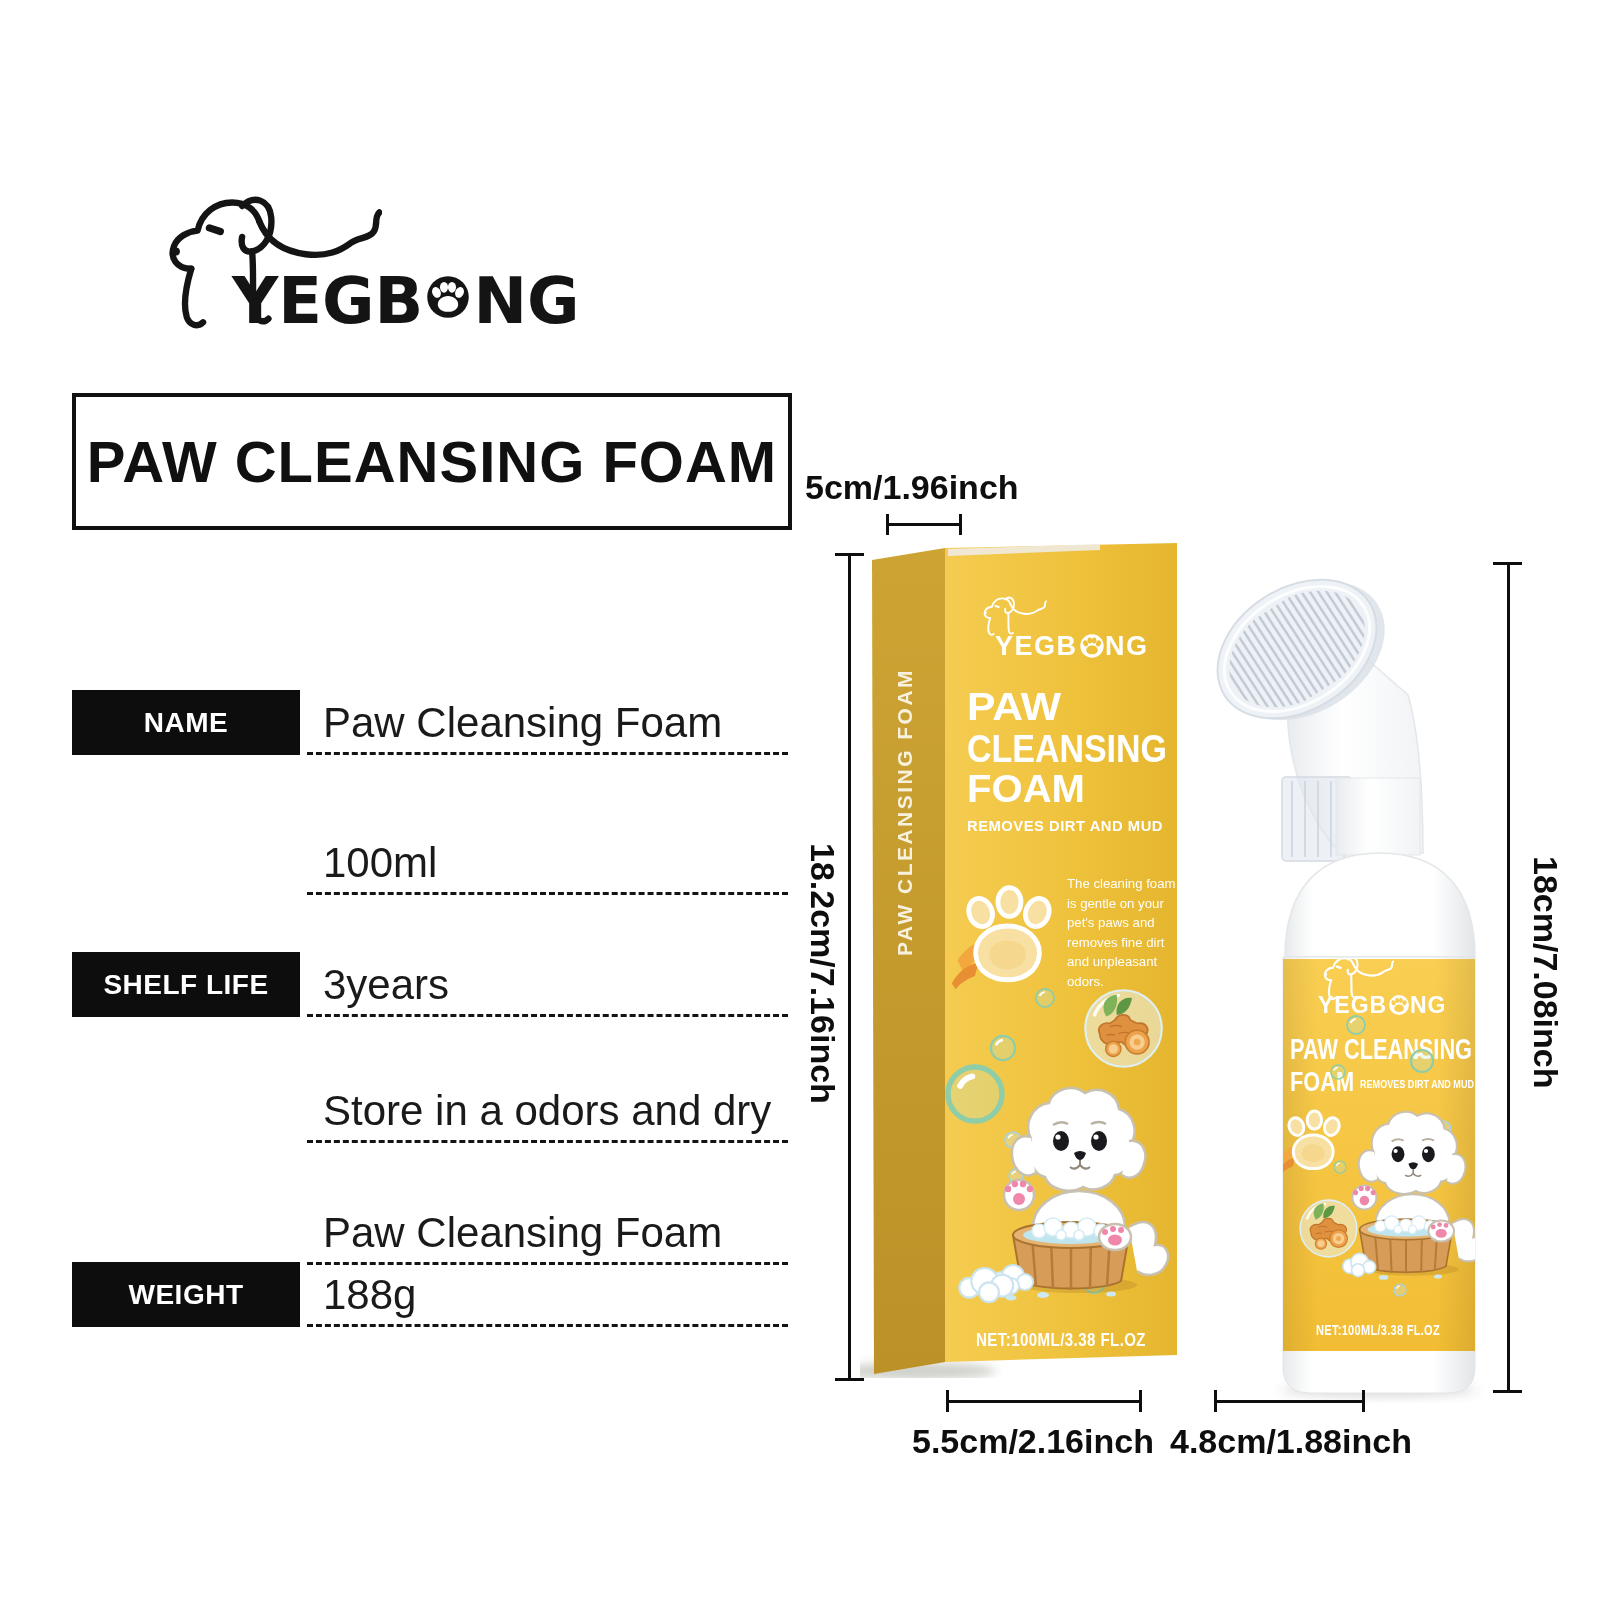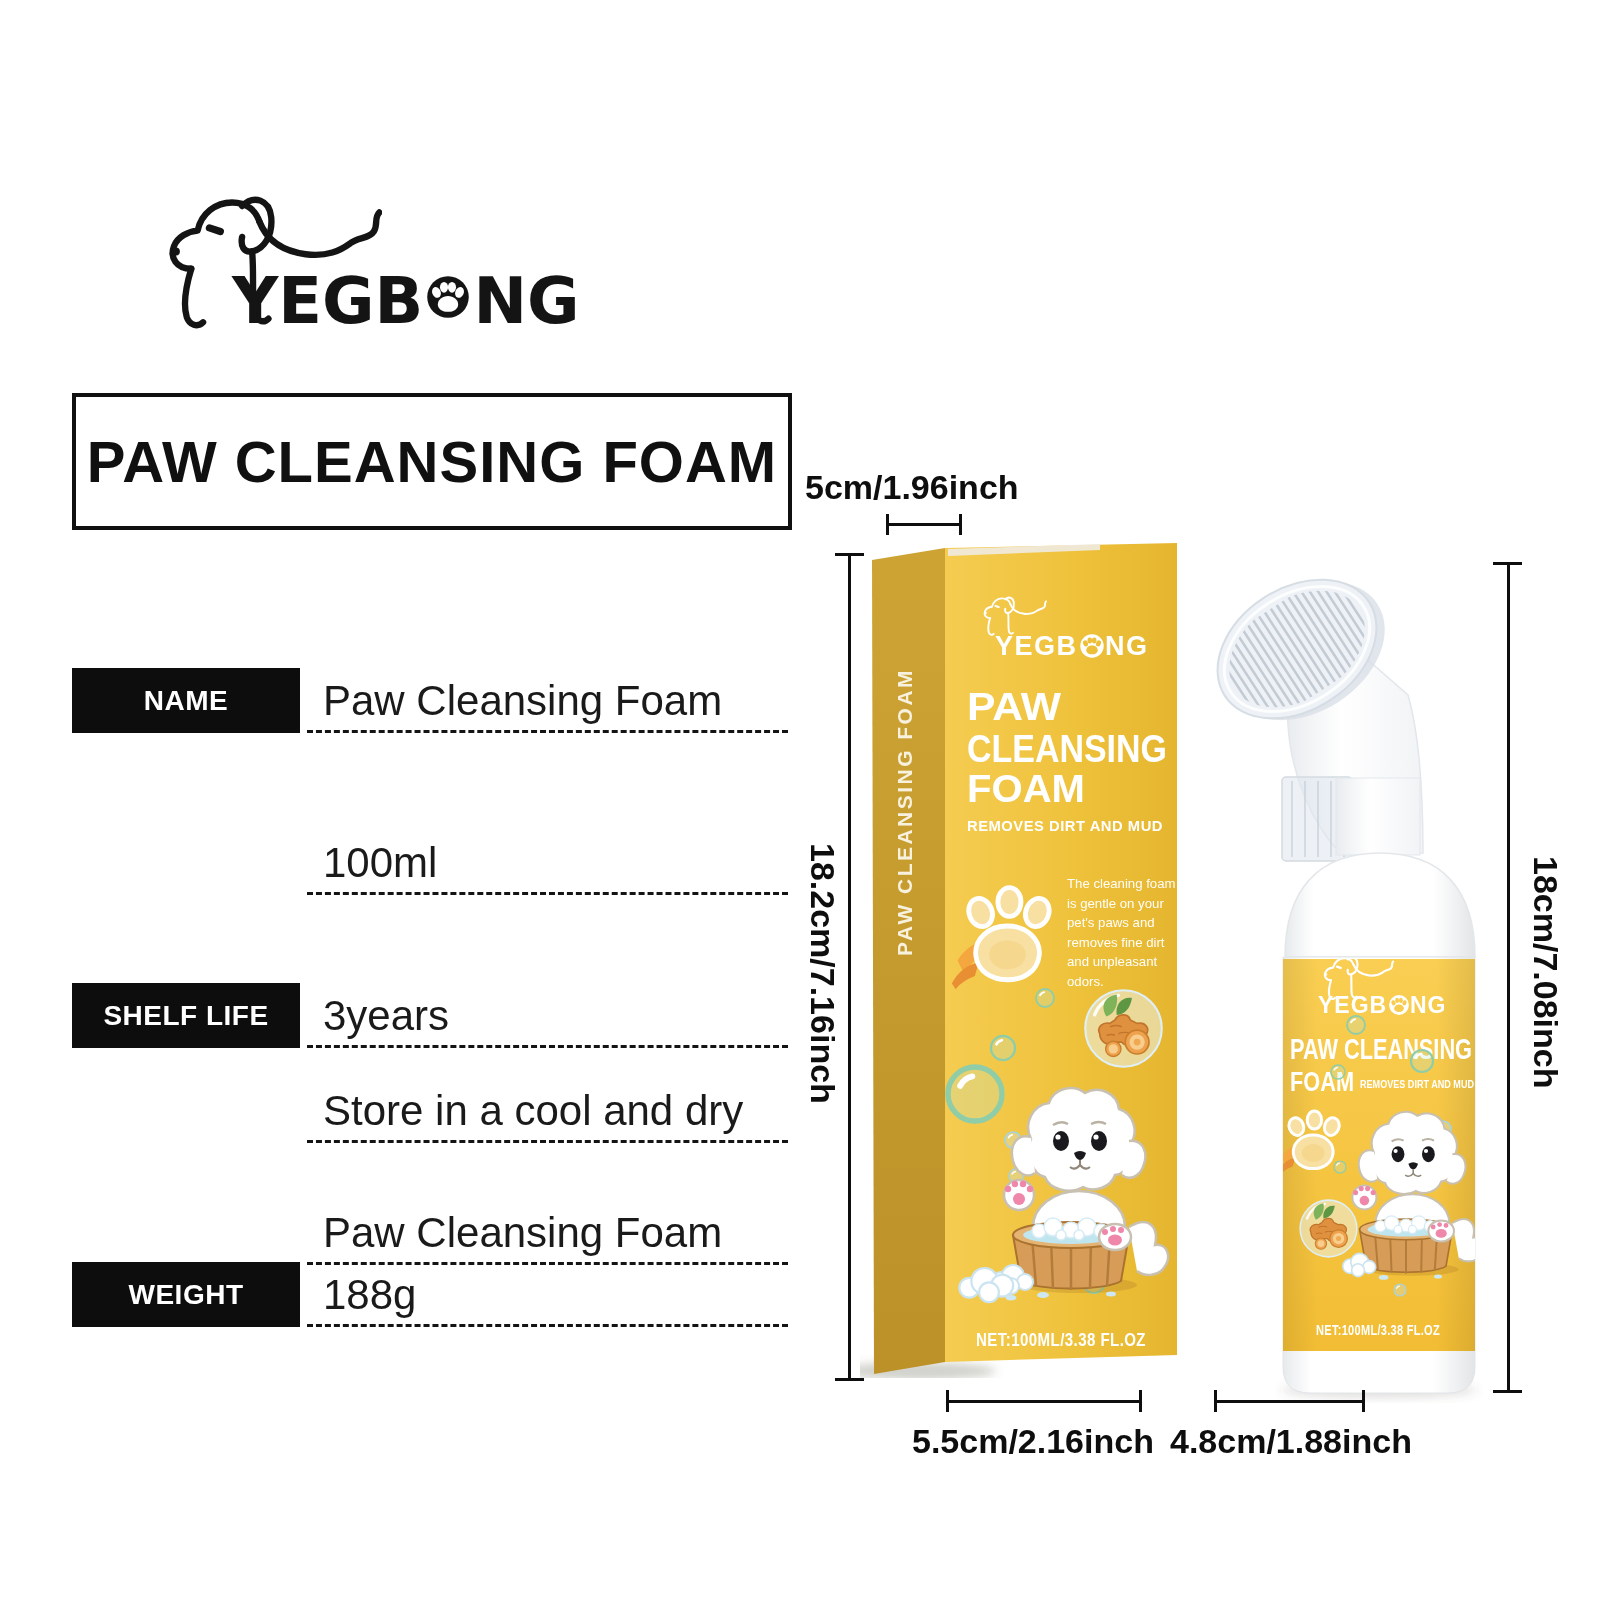--- a/index.html
+++ b/index.html
@@ -205,36 +205,36 @@
         <use href="#pawO"></use>
       </svg>
     <span>NG</span>
   </div>
 </div>
 
 <div class="abs title-box">
   <span>PAW CLEANSING FOAM</span>
 </div>
 
-<div class="abs spec-row" style="top:668px">
+<div class="abs spec-row" style="top:690px">
   <div class="spec-label">NAME</div>
   <div class="spec-value">Paw Cleansing Foam</div>
   <div class="spec-dash"></div>
 </div>
 <div class="abs spec-row" style="top:830px">
   <div class="spec-value">100ml</div>
   <div class="spec-dash"></div>
 </div>
-<div class="abs spec-row" style="top:983px">
+<div class="abs spec-row" style="top:952px">
   <div class="spec-label">SHELF LIFE</div>
   <div class="spec-value">3years</div>
   <div class="spec-dash"></div>
 </div>
 <div class="abs spec-row" style="top:1078px">
-  <div class="spec-value">Store in a cool and dry</div>
+  <div class="spec-value">Store in a odors and dry</div>
   <div class="spec-dash"></div>
 </div>
 <div class="abs spec-row" style="top:1200px">
   <div class="spec-value">Paw Cleansing Foam</div>
   <div class="spec-dash"></div>
 </div>
 <div class="abs spec-row" style="top:1262px">
   <div class="spec-label">WEIGHT</div>
   <div class="spec-value">188g</div>
   <div class="spec-dash"></div>

